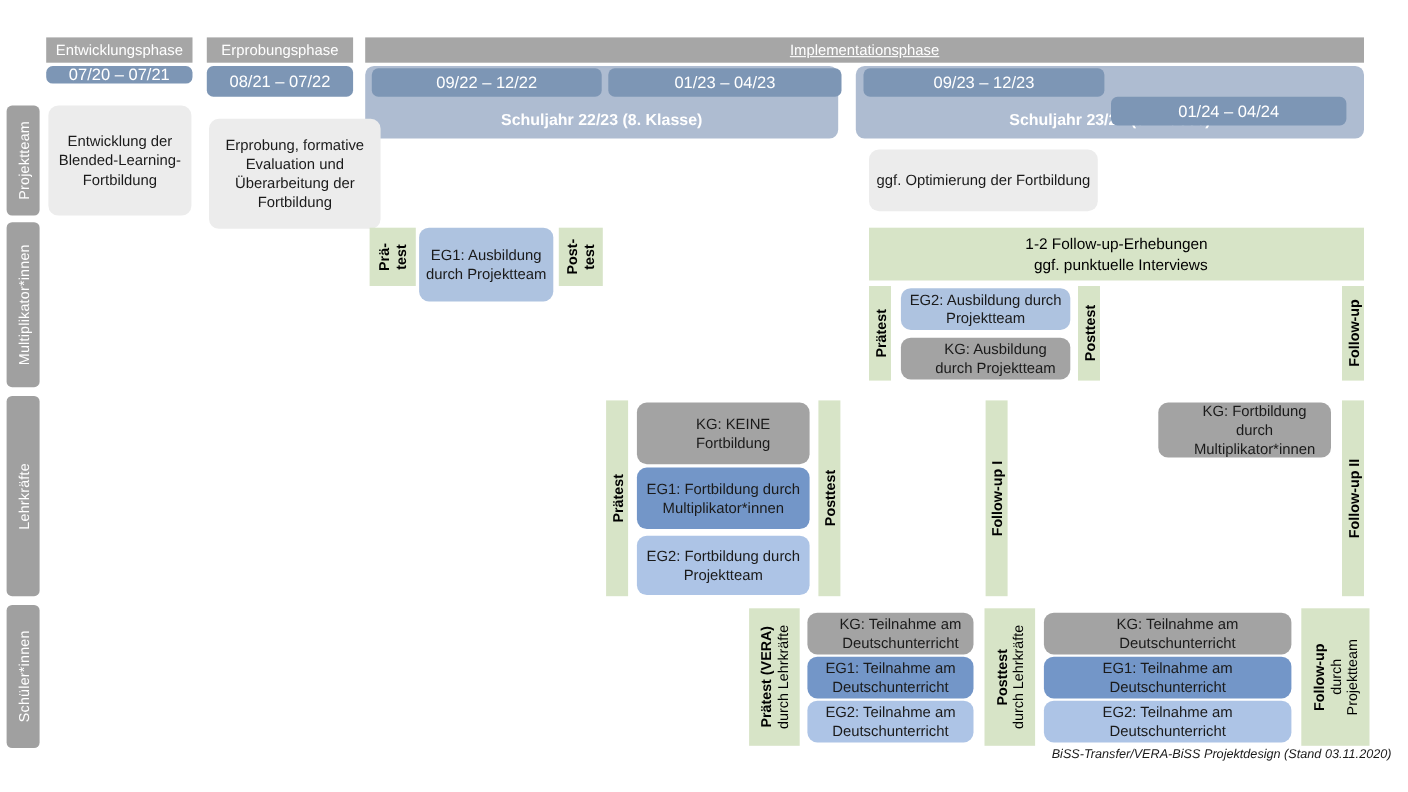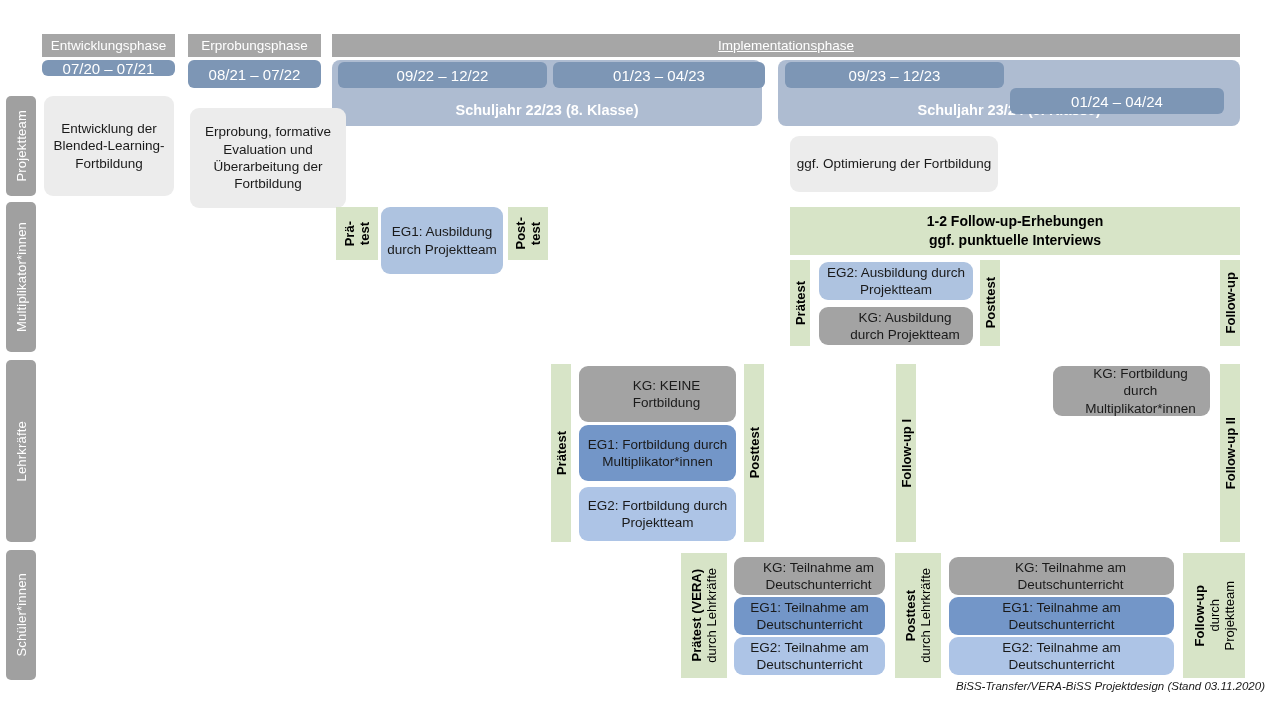--- a/index.html
+++ b/index.html
@@ -62,21 +62,21 @@
   .green.vert{
     display:flex;flex-direction:row;align-items:center;justify-content:center;
   }
   .green.vert .vline{
     writing-mode:vertical-rl;transform:rotate(180deg);
     white-space:nowrap;font-size:13px;
   }
   .green.vert .vline.b{font-weight:bold;}
   .green.banner{
     display:flex;align-items:center;justify-content:center;
-    text-align:center;font-weight:bold;font-size:14px;line-height:1.35;
+    text-align:right;font-weight:normal;font-size:14px;line-height:1.35;
   }
 
   .footer{
     font-style:italic;font-size:11.5px;color:#1a1a1a;
     text-align:right;
   }
 </style>
 </head>
 <body>
 

